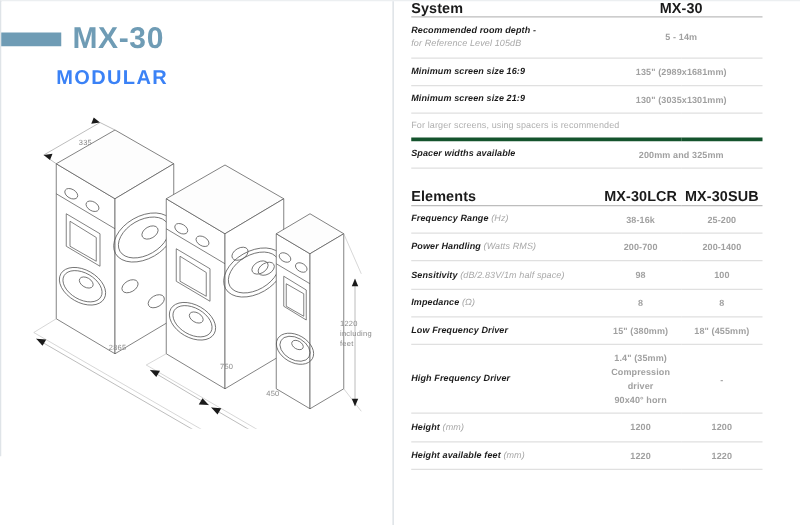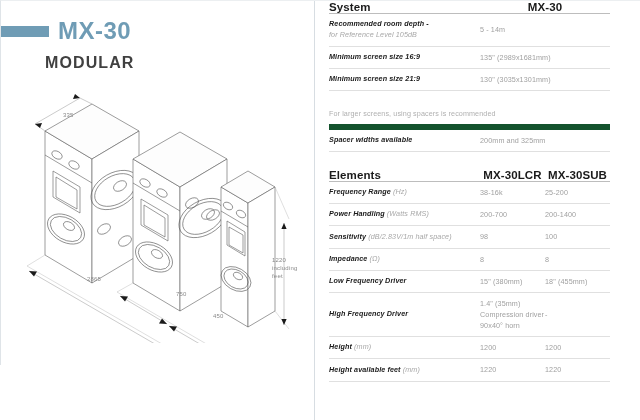--- a/index.html
+++ b/index.html
@@ -32,21 +32,21 @@
   }
   #brand-title {
     font-size:24px; font-weight:bold;
     letter-spacing:0.5px;
     color:#6f9cb5;
   }
   #subtitle {
     position:absolute; left:44px; top:53px;
     font-size:16px; font-weight:bold;
     letter-spacing:1.1px;
-    color:#404040;
+    color:#3b82f6;
   }
   #drawing {
     position:absolute; left:16px; top:92px;
     width:297px; height:250px;
   }
   .dim-label {
     position:absolute;
     font-size:6px;
     color:#8a8a8a;
     letter-spacing:0.2px;
@@ -108,26 +108,27 @@
     font-style:italic;
   }
   td.label .unit {
     font-weight:normal; color:#a8a8a8;
   }
   td.label .sub {
     display:block; font-weight:normal; color:#a8a8a8;
   }
   td.value {
     font-size:7.2px; color:#a0a0a0;
-    line-height:1.55;
+    text-align:center; line-height:1.55;
     letter-spacing:0.1px;
+    font-weight:bold;
   }
   tr.note td {
-    border-bottom:6px solid #14532d;
-    padding-top:18px; padding-bottom:6px;
+    border-bottom:3px solid #14532d;
+    padding-top:4px; padding-bottom:6px;
     font-size:7.2px; color:#b0b0b0;
     letter-spacing:0.1px;
   }
 </style>
 </head>
 <body>
 
 <div id="page">
 
   <div id="left-panel">

